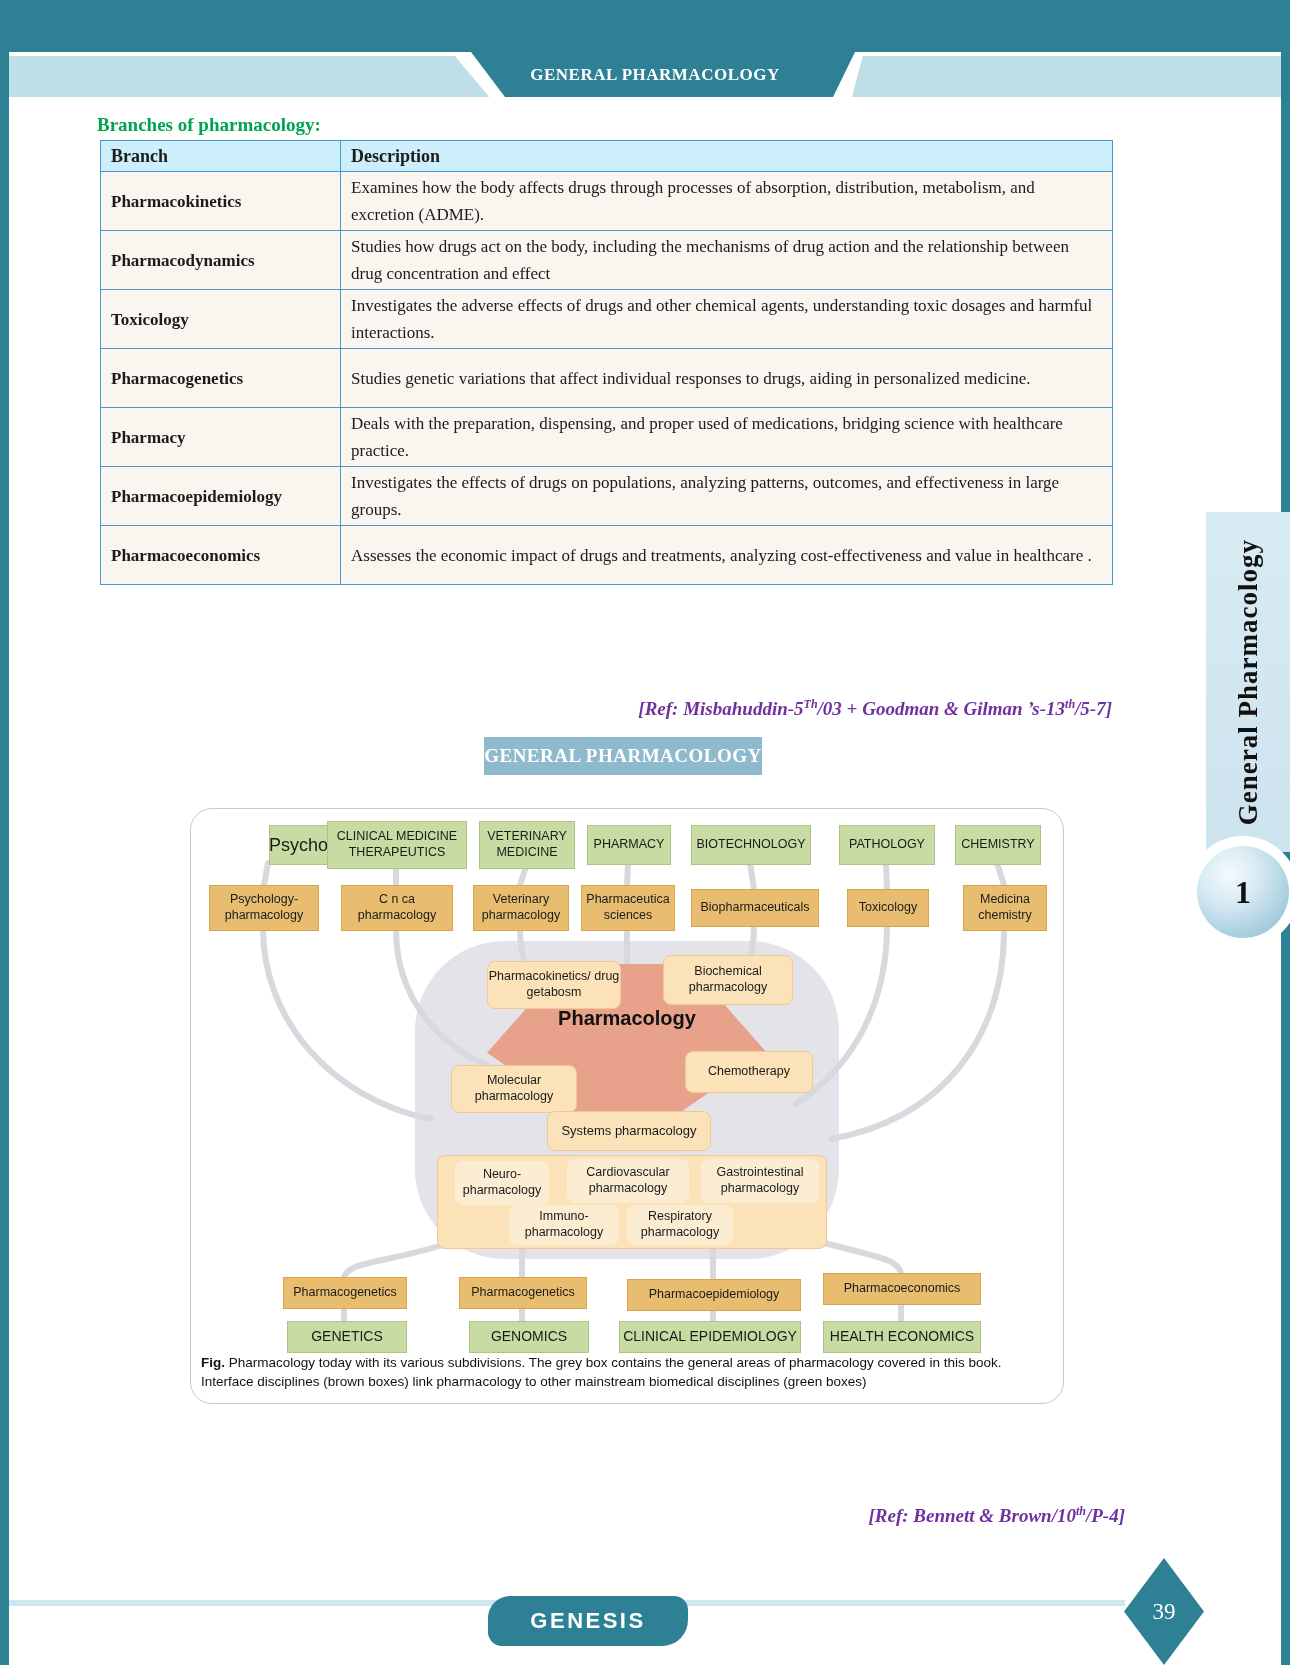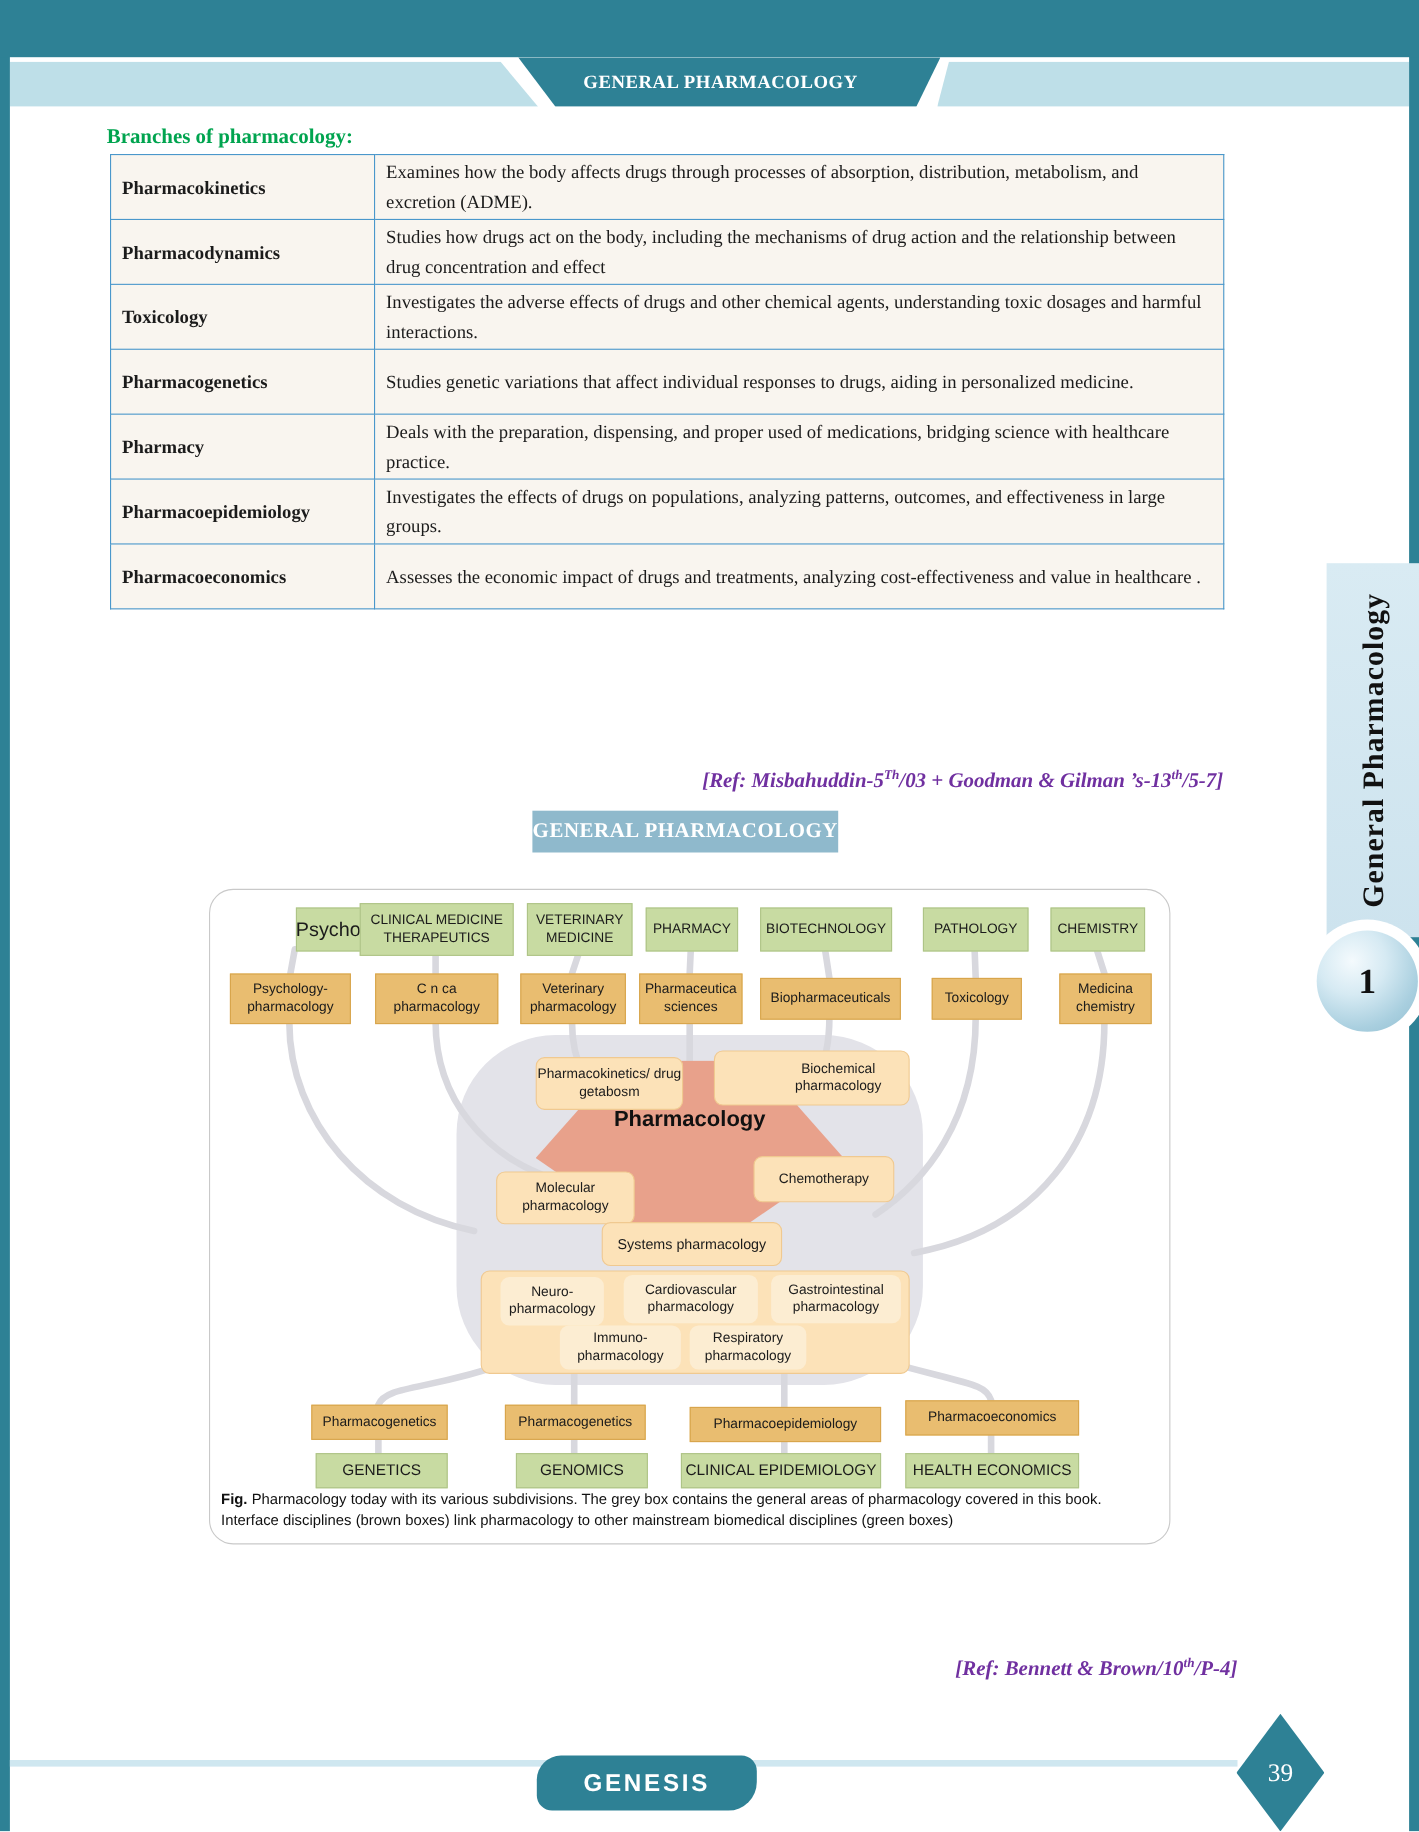--- a/index.html
+++ b/index.html
@@ -93,20 +93,24 @@
   </div>
 
   <div class="hdg">Branches of pharmacology:</div>
 
   <table class="branches">
     <colgroup>
         <col style="width:240px">
         <col style="width:772px">
       </colgroup>
     <tbody>
+        <tr>
+      <th>Branch</th>
+      <th>Description</th>
+    </tr>
     <tr>
           <td class="bcell">Pharmacokinetics</td>
           <td>Examines how the body affects drugs through processes of absorption, distribution, metabolism, and excretion (ADME).</td>
         </tr>
     <tr>
           <td class="bcell">Pharmacodynamics</td>
           <td>Studies how drugs act on the body, including the mechanisms of drug action and the relationship between drug concentration and effect</td>
         </tr>
     <tr>
           <td class="bcell">Toxicology</td>
@@ -179,21 +183,21 @@
 
     <div class="node tb" style="left:18px;top:76px;width:108px;height:44px;">Psychology- pharmacology</div>
     <div class="node tb" style="left:150px;top:76px;width:110px;height:44px;">C n ca pharmacology</div>
     <div class="node tb" style="left:282px;top:76px;width:94px;height:44px;">Veterinary pharmacology</div>
     <div class="node tb" style="left:390px;top:76px;width:92px;height:44px;">Pharmaceutica sciences</div>
     <div class="node tb" style="left:500px;top:80px;width:126px;height:36px;">Biopharmaceuticals</div>
     <div class="node tb" style="left:656px;top:80px;width:80px;height:36px;">Toxicology</div>
     <div class="node tb" style="left:772px;top:76px;width:82px;height:44px;">Medicina chemistry</div>
 
     <div class="node pbx" style="left:296px;top:152px;width:132px;height:46px;">Pharmacokinetics/ drug getabosm</div>
-    <div class="node pbx" style="left:458px;top:146px;width:128px;height:48px;padding-left:48px;">Biochemical pharmacology</div>
+    <div class="node pbx" style="left:472px;top:146px;width:128px;height:48px;">Biochemical pharmacology</div>
     <div class="ph-title">Pharmacology</div>
     <div class="node pbx" style="left:260px;top:256px;width:124px;height:46px;">Molecular pharmacology</div>
     <div class="node pbx" style="left:494px;top:242px;width:126px;height:40px;">Chemotherapy</div>
     <div class="node pbx" style="left:356px;top:302px;width:162px;height:38px;font-size:13px;">Systems pharmacology</div>
     <div class="panel"></div>
     <div class="node pbx-lite" style="left:264px;top:352px;width:94px;height:44px;">Neuro- pharmacology</div>
     <div class="node pbx-lite" style="left:376px;top:350px;width:122px;height:44px;">Cardiovascular pharmacology</div>
     <div class="node pbx-lite" style="left:510px;top:350px;width:118px;height:44px;">Gastrointestinal pharmacology</div>
     <div class="node pbx-lite" style="left:318px;top:396px;width:110px;height:40px;">Immuno- pharmacology</div>
     <div class="node pbx-lite" style="left:436px;top:396px;width:106px;height:40px;">Respiratory pharmacology</div>

